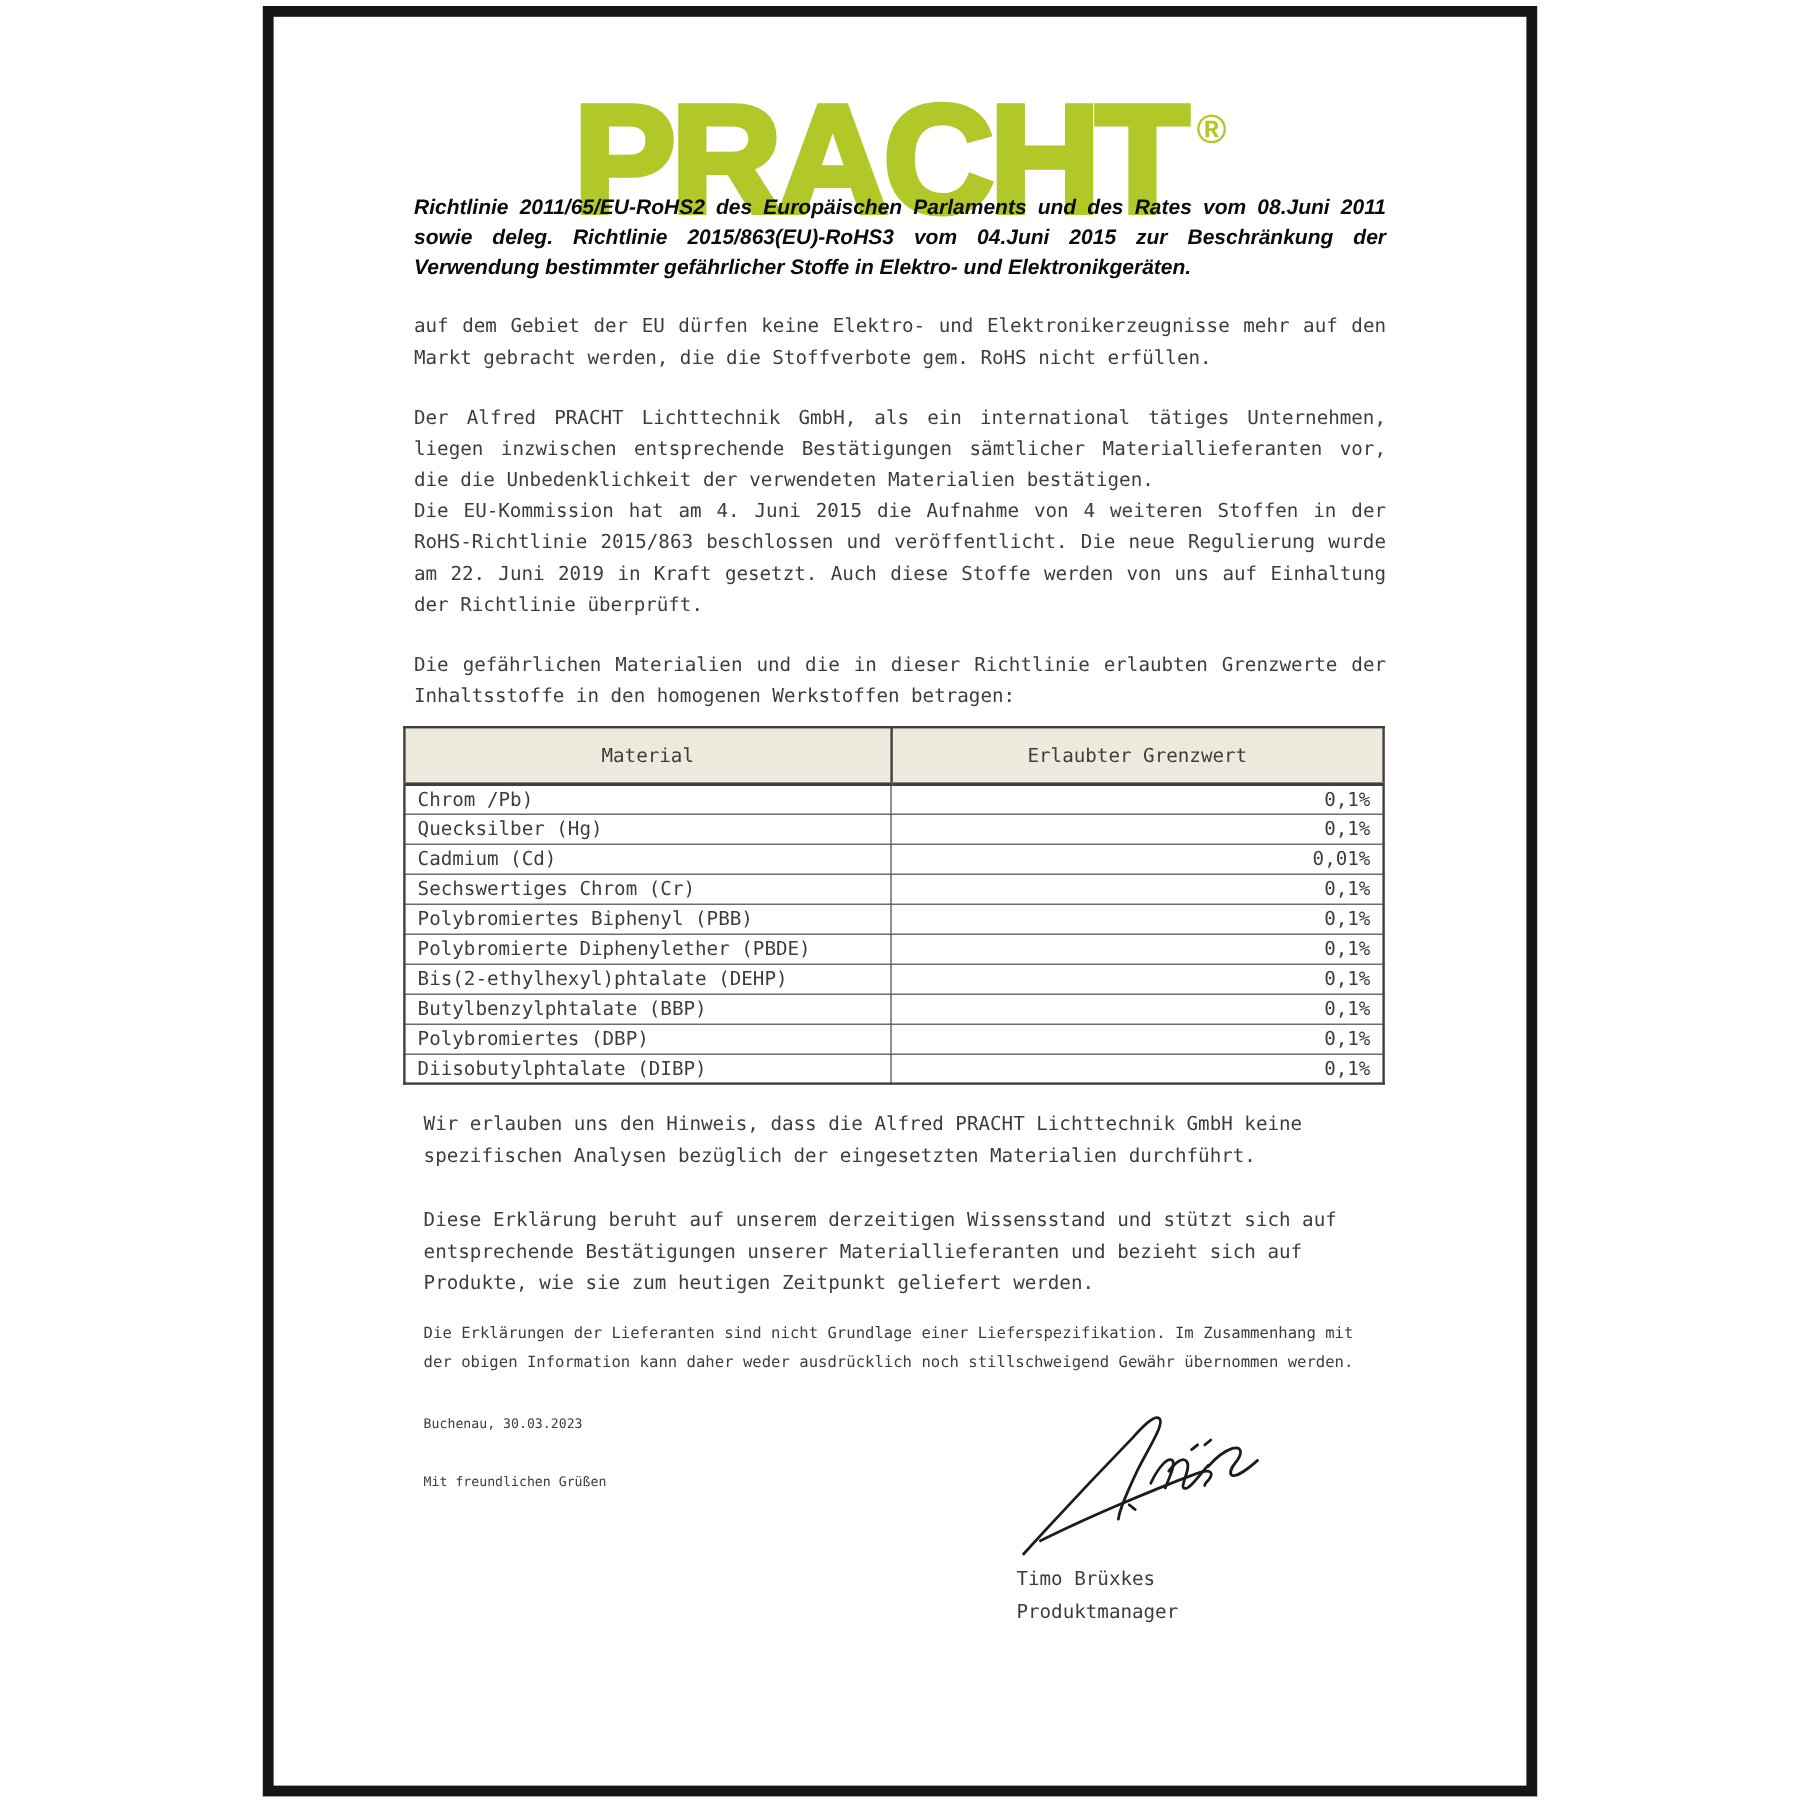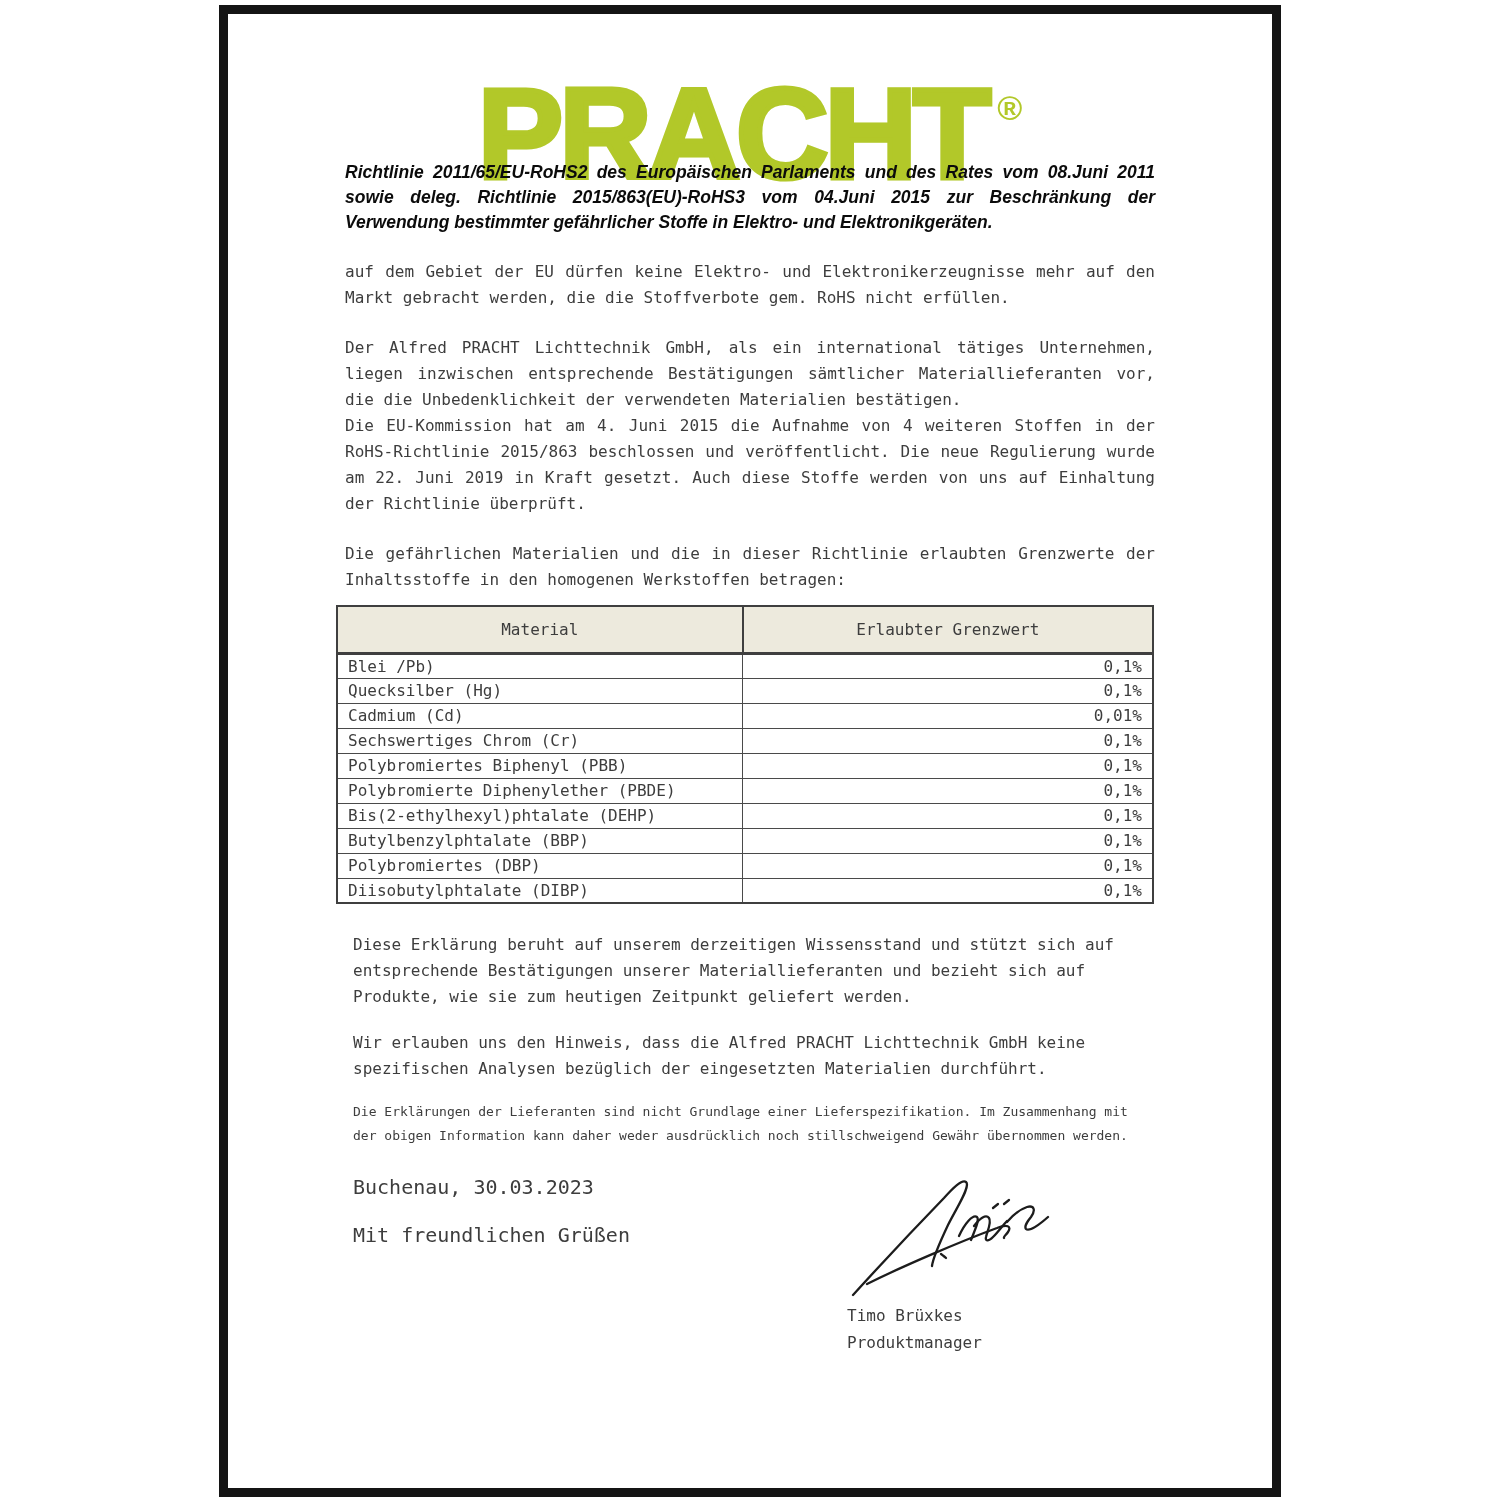--- a/index.html
+++ b/index.html
@@ -94,21 +94,21 @@
     font-size: 13px;
     line-height: 24px;
   }
 
   .signoff {
     margin-top: 26px;
     display: flex;
     align-items: flex-start;
     justify-content: space-between;
   }
-  .signoff-left { font-size: 20px; line-height: 26px; }
+  .signoff-left { font-size: 11px; line-height: 26px; }
   .regards-line { margin-top: 22px; }
   .signoff-right {
     width: 216px;
     margin-right: 92px;
     position: relative;
   }
   .signature-svg { display: block; margin: 0 0 2px 0; }
   .signer-name, .signer-title { font-size: 16px; line-height: 27px; color: #3d3d3d; }
 
   :root { --brand: #b2c829; --thbg: #edeadd; }
@@ -137,21 +137,21 @@
 
     <table class="limits-table">
       <thead>
         <tr>
           <th style="width:49.7%">Material</th>
           <th>Erlaubter Grenzwert</th>
         </tr>
       </thead>
       <tbody>
           <tr>
-            <td class="mat">Blei /Pb)</td>
+            <td class="mat">Chrom /Pb)</td>
             <td class="val">0,1%</td>
           </tr>
           <tr>
             <td class="mat">Quecksilber (Hg)</td>
             <td class="val">0,1%</td>
           </tr>
           <tr>
             <td class="mat">Cadmium (Cd)</td>
             <td class="val">0,01%</td>
           </tr>
@@ -180,22 +180,22 @@
             <td class="val">0,1%</td>
           </tr>
           <tr>
             <td class="mat">Diisobutylphtalate (DIBP)</td>
             <td class="val">0,1%</td>
           </tr>
         </tbody>
     </table>
 
     <section class="post">
+      <p class="para">Wir erlauben uns den Hinweis, dass die Alfred PRACHT Lichttechnik GmbH keine spezifischen Analysen bezüglich der eingesetzten Materialien durchführt.</p>
       <p class="para gap">Diese Erklärung beruht auf unserem derzeitigen Wissensstand und stützt sich auf entsprechende Bestätigungen unserer Materiallieferanten und bezieht sich auf Produkte, wie sie zum heutigen Zeitpunkt geliefert werden.</p>
-      <p class="para">Wir erlauben uns den Hinweis, dass die Alfred PRACHT Lichttechnik GmbH keine spezifischen Analysen bezüglich der eingesetzten Materialien durchführt.</p>
 
       <p class="disclaimer">Die Erklärungen der Lieferanten sind nicht Grundlage einer Lieferspezifikation. Im Zusammenhang mit der obigen Information kann daher weder ausdrücklich noch stillschweigend Gewähr übernommen werden.</p>
 
       <div class="signoff">
         <div class="signoff-left">
           <p>Buchenau, 30.03.2023</p>
           <p class="regards-line">Mit freundlichen Grüßen</p>
         </div>
         <div class="signoff-right">
           <svg class="signature-svg" width="216" height="126" viewBox="0 0 216 126" fill="none">

